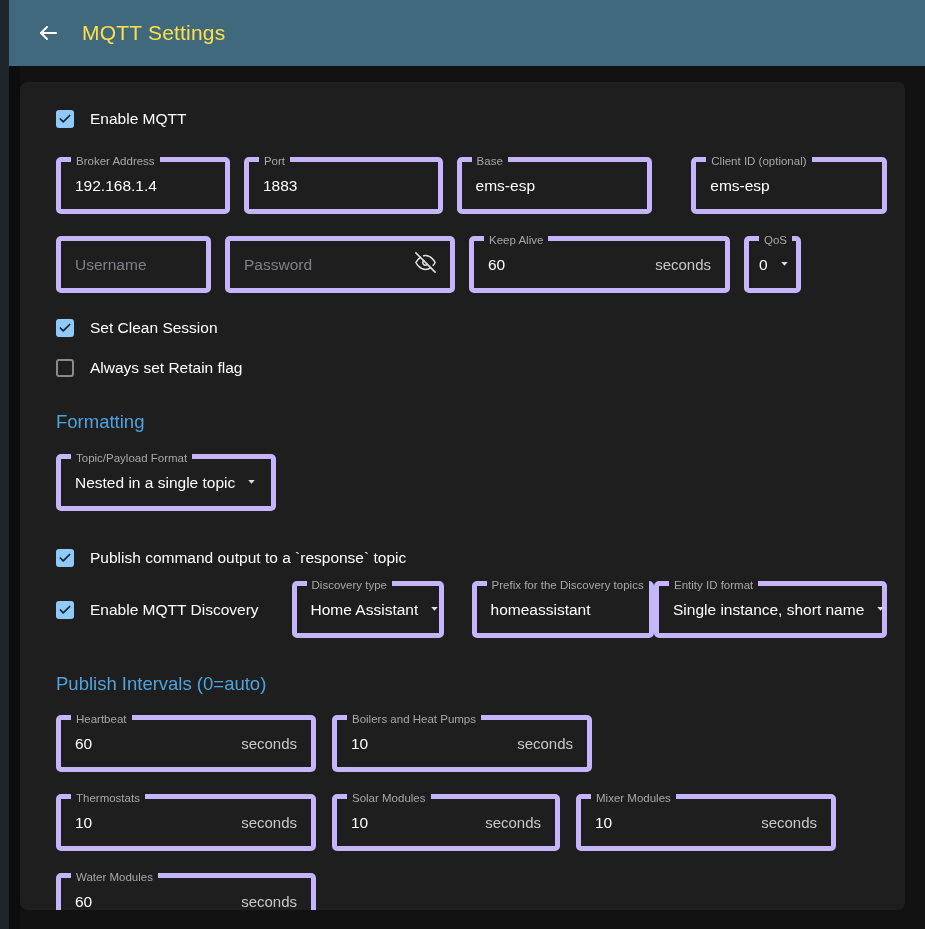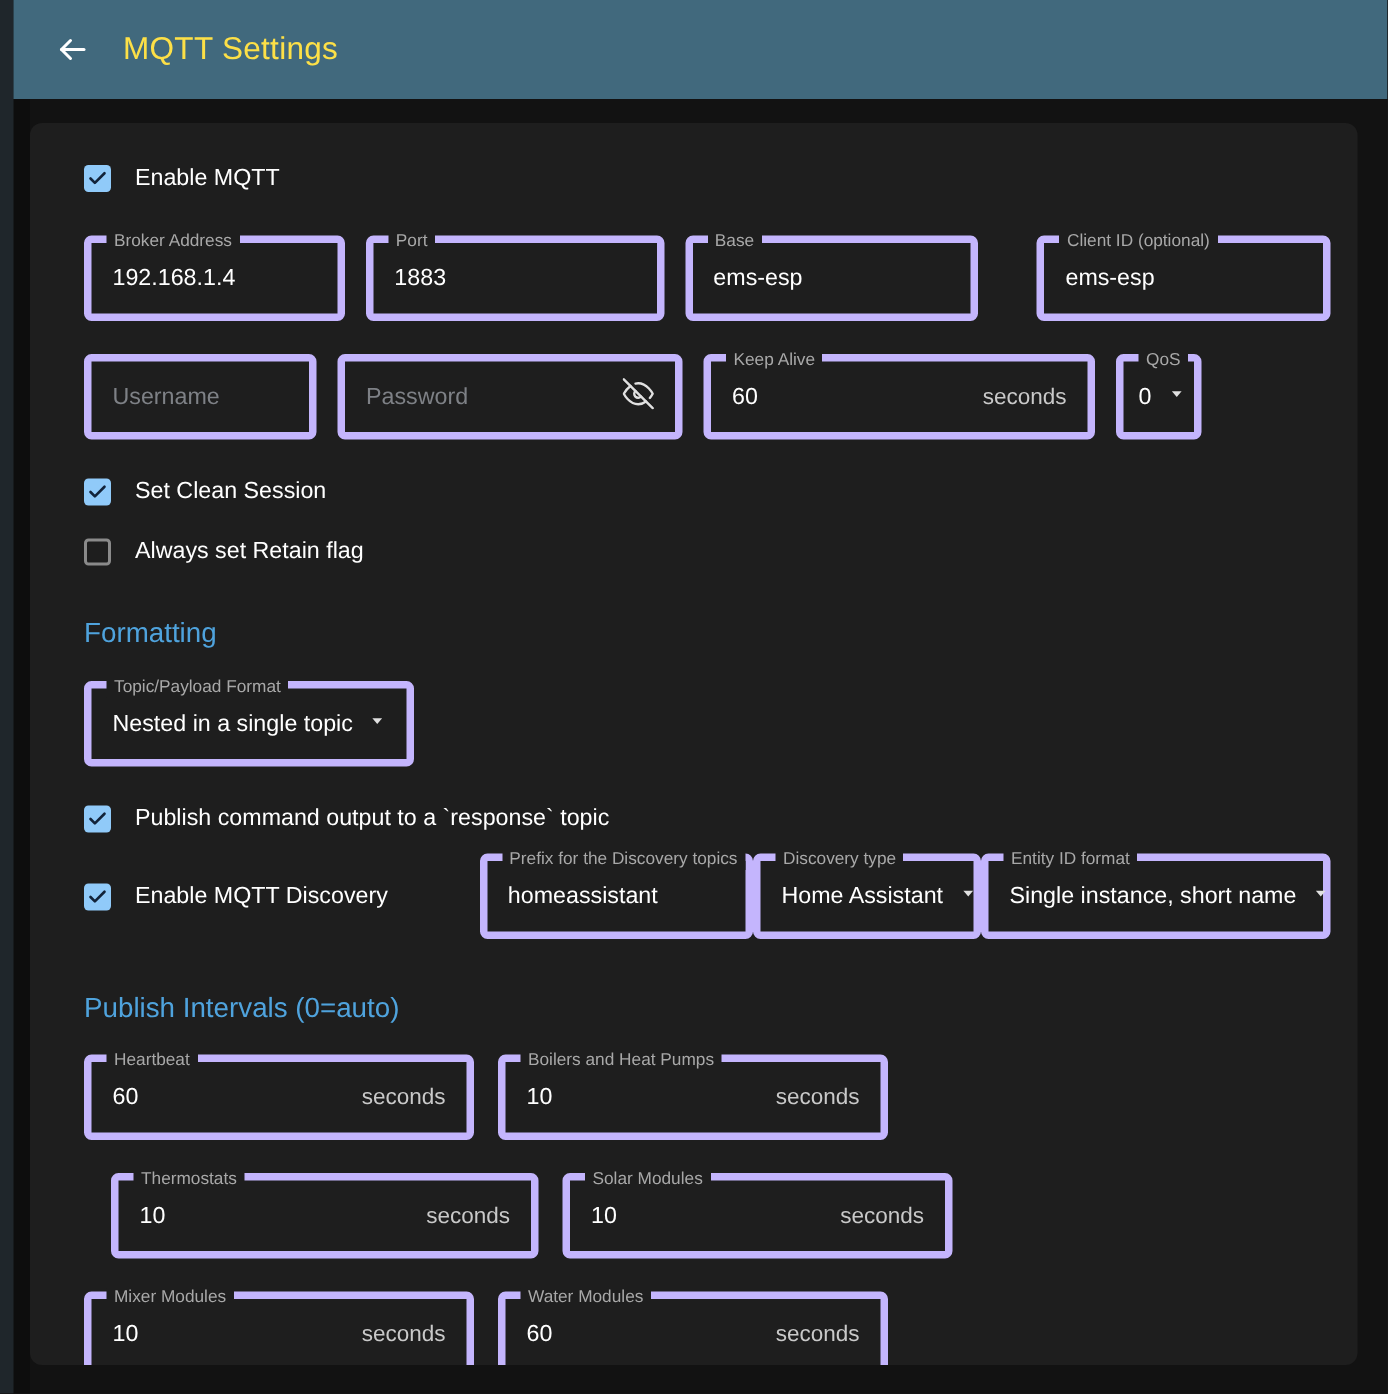--- a/index.html
+++ b/index.html
@@ -223,50 +223,50 @@
       <span class="field-legend">Topic/Payload Format</span>
       <span class="field-value">Nested in a single topic</span>
       <span class="caret">
         <svg width="13" height="13" viewBox="0 0 24 24" fill="#e0e0e0">
             <polygon points="6,9 18,9 12,16"></polygon>
           </svg>
       </span>
     </div>
   </div>
 
-  <div class="cbrow" style="height:22px;margin-top:24px;">
+  <div class="cbrow" style="height:22px;margin-top:36px;">
     <span class="cbox on">
       <svg width="14" height="14" viewBox="0 0 24 24" fill="none" stroke="#12233a" stroke-width="3" stroke-linecap="round" stroke-linejoin="round">
           <polyline points="20,6 9,17 4,12"></polyline>
         </svg>
     </span>
     <span class="cblabel">Publish command output to a `response` topic</span>
   </div>
 
   <div class="fields-row" style="margin-top:12px;align-items:center;">
     <span class="cbox on">
       <svg width="14" height="14" viewBox="0 0 24 24" fill="none" stroke="#12233a" stroke-width="3" stroke-linecap="round" stroke-linejoin="round">
           <polyline points="20,6 9,17 4,12"></polyline>
         </svg>
     </span>
     <span class="cblabel" style="margin-right:33px;">Enable MQTT Discovery</span>
 
-    <div class="field" style="width:183px;margin-left:28px;">
-      <span class="field-legend">Prefix for the Discovery topics</span>
-      <span class="field-value">homeassistant</span>
-    </div>
     <div class="field sel" style="width:152px;">
       <span class="field-legend">Discovery type</span>
       <span class="field-value">Home Assistant</span>
       <span class="caret">
         <svg width="13" height="13" viewBox="0 0 24 24" fill="#e0e0e0">
             <polygon points="6,9 18,9 12,16"></polygon>
           </svg>
       </span>
     </div>
+    <div class="field" style="width:183px;margin-left:28px;">
+      <span class="field-legend">Prefix for the Discovery topics</span>
+      <span class="field-value">homeassistant</span>
+    </div>
     <div class="field sel" style="width:233px;">
       <span class="field-legend">Entity ID format</span>
       <span class="field-value">Single instance, short name</span>
       <span class="caret">
         <svg width="13" height="13" viewBox="0 0 24 24" fill="#e0e0e0">
             <polygon points="6,9 18,9 12,16"></polygon>
           </svg>
       </span>
     </div>
   </div>
@@ -277,26 +277,26 @@
       <div class="field" style="width: 260px;">
         <span class="field-legend">Heartbeat</span>
         <span class="field-value">60</span>
         <span class="field-suffix">seconds</span>
       </div>
       <div class="field" style="width: 260px;">
         <span class="field-legend">Boilers and Heat Pumps</span>
         <span class="field-value">10</span>
         <span class="field-suffix">seconds</span>
       </div>
-      <div class="field" style="width: 285px; margin-left: 18px;">
+      <div class="field" style="width: 260px;">
         <span class="field-legend">Thermostats</span>
         <span class="field-value">10</span>
         <span class="field-suffix">seconds</span>
       </div>
-      <div class="field" style="width: 260px;">
+      <div class="field" style="width: 228px;">
         <span class="field-legend">Solar Modules</span>
         <span class="field-value">10</span>
         <span class="field-suffix">seconds</span>
       </div>
       <div class="field" style="width: 260px;">
         <span class="field-legend">Mixer Modules</span>
         <span class="field-value">10</span>
         <span class="field-suffix">seconds</span>
       </div>
       <div class="field" style="width: 260px;">

